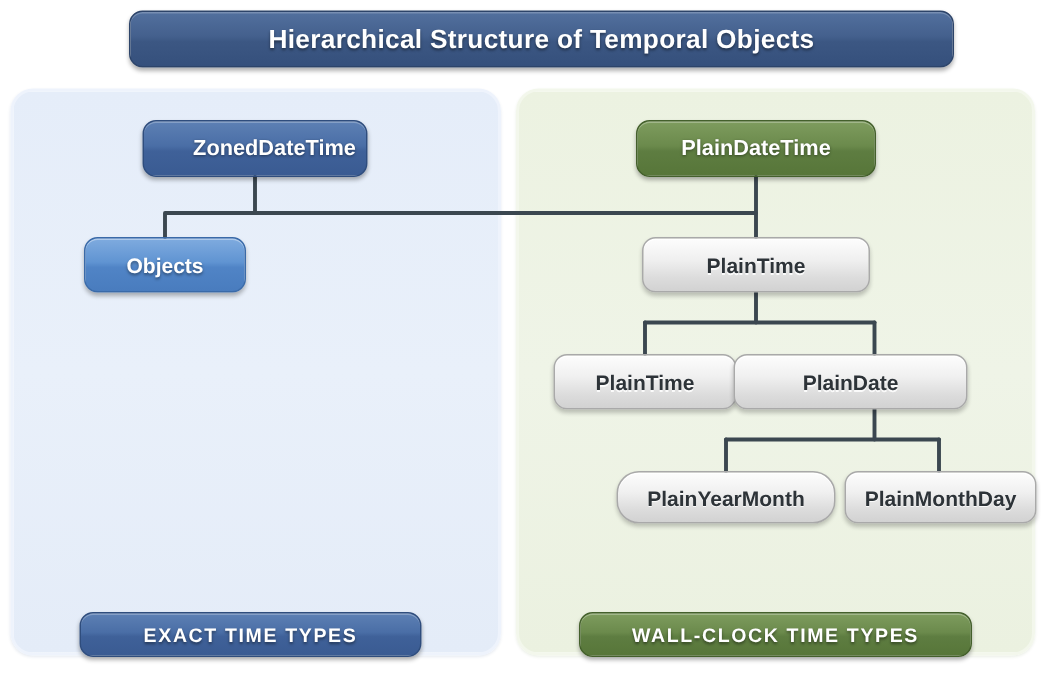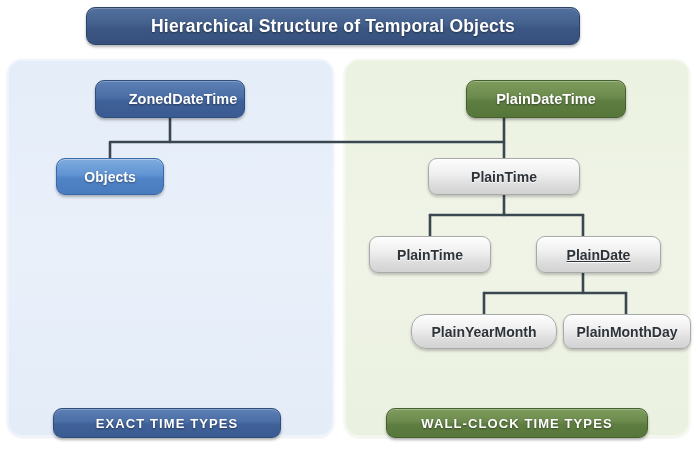--- a/index.html
+++ b/index.html
@@ -8,21 +8,21 @@
     background: #ffffff;
     font-family: "Liberation Sans", sans-serif;
     overflow: hidden;
   }
   #stage { position: relative; width: 697px; height: 451px; }
 
   
   .title-bar {
     position: absolute;
     left: 86px; top: 7px;
-    width: 494px; height: 38px;
+    width: 550px; height: 38px;
     border-radius: 9px;
     background: linear-gradient(to bottom, #52709e 0%, #44608d 45%, #3c5783 55%, #35507c 100%);
     border: 1px solid #2d4straight;
     border: 1px solid #2d4469;
     box-shadow: 0 2px 3px rgba(0,0,0,0.30), inset 0 1px 0 rgba(255,255,255,0.22);
     display: flex; align-items: center; justify-content: center;
   }
   .title-text {
     color: #ffffff;
     font-size: 17.5px;
@@ -80,21 +80,20 @@
     text-shadow: 0 1px 2px rgba(0,0,0,0.40);
     font-size: 14px;
   }
   .node-green {
     background: linear-gradient(to bottom, #7e9c5e 0%, #6b8a4c 45%, #5e7d41 55%, #577639 100%);
     border: 1px solid #44602c;
     box-shadow: 0 2px 3px rgba(0,0,0,0.30), inset 0 1px 0 rgba(255,255,255,0.28);
     color: #ffffff;
     text-shadow: 0 1px 2px rgba(0,0,0,0.45);
     font-size: 14.5px;
-    margin-left: 42px;
   }
   .node-gray {
     background: linear-gradient(to bottom, #fdfdfd 0%, #f0f0f0 40%, #dcdcdc 75%, #d2d2d2 100%);
     border: 1px solid #a9a9a9;
     box-shadow: 0 2px 3px rgba(0,0,0,0.22), inset 0 1px 0 rgba(255,255,255,0.95);
     color: #2d3338;
     text-shadow: 0 1px 0 rgba(255,255,255,0.85);
     font-size: 14px;
   }
 
@@ -169,21 +168,21 @@
   </div>
 
   <div class="node node-gray" style="left:428px; top:158px; width:152px; height:37px;">
     <span>PlainTime</span>
   </div>
 
   <div class="node node-gray" style="left:369px; top:236px; width:122px; height:37px;">
     <span>PlainTime</span>
   </div>
 
-  <div class="node node-gray" style="left:536px; top:236px; width:125px; height:37px;text-decoration:underline;">
+  <div class="node node-gray" style="left:489px; top:236px; width:156px; height:37px;">
     <span>PlainDate</span>
   </div>
 
   <div class="node node-gray" style="left:411px; top:314px; width:146px; height:35px;border-radius:15px;">
     <span>PlainYearMonth</span>
   </div>
 
   <div class="node node-gray" style="left:563px; top:314px; width:128px; height:35px;">
     <span>PlainMonthDay</span>
   </div>

